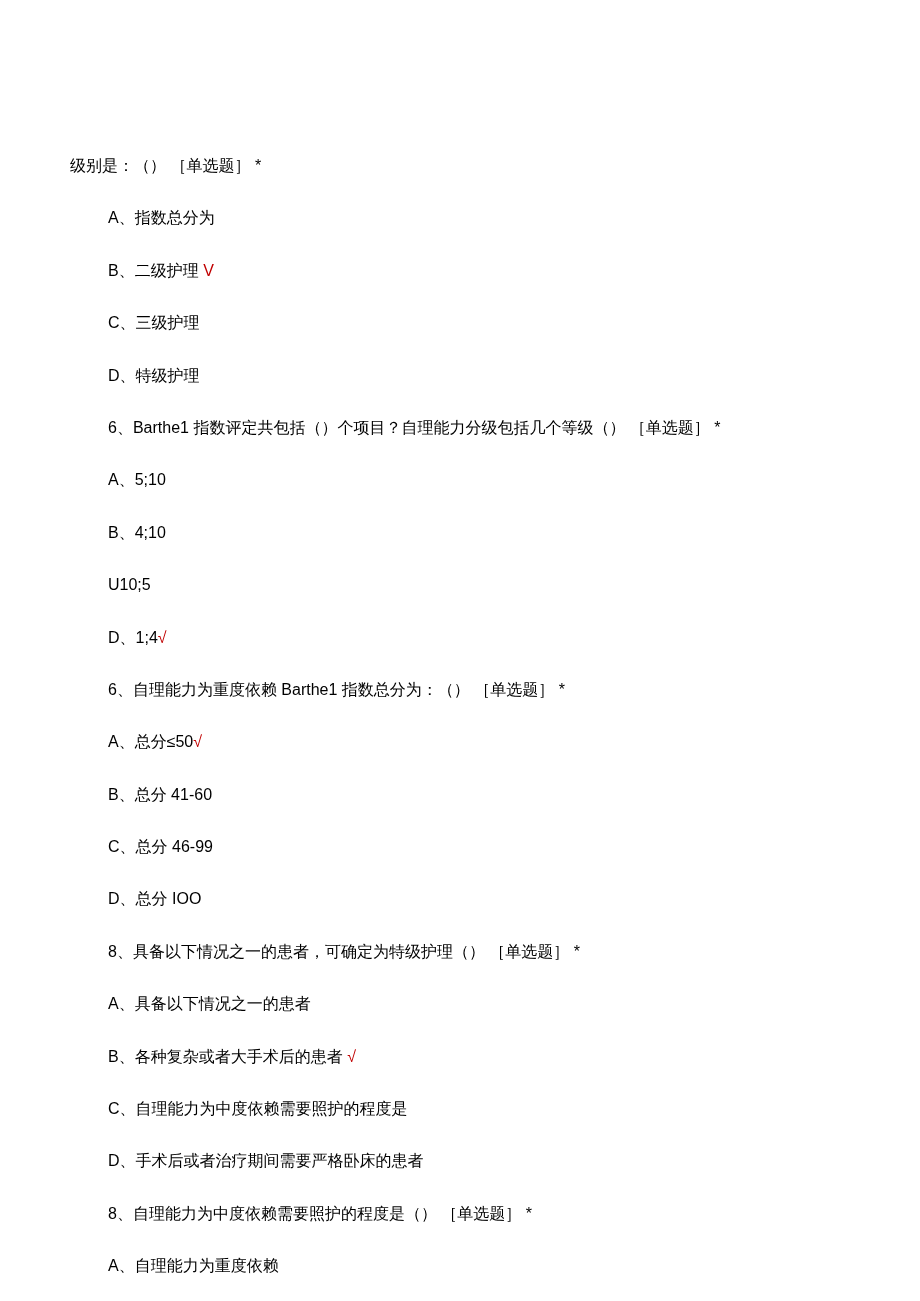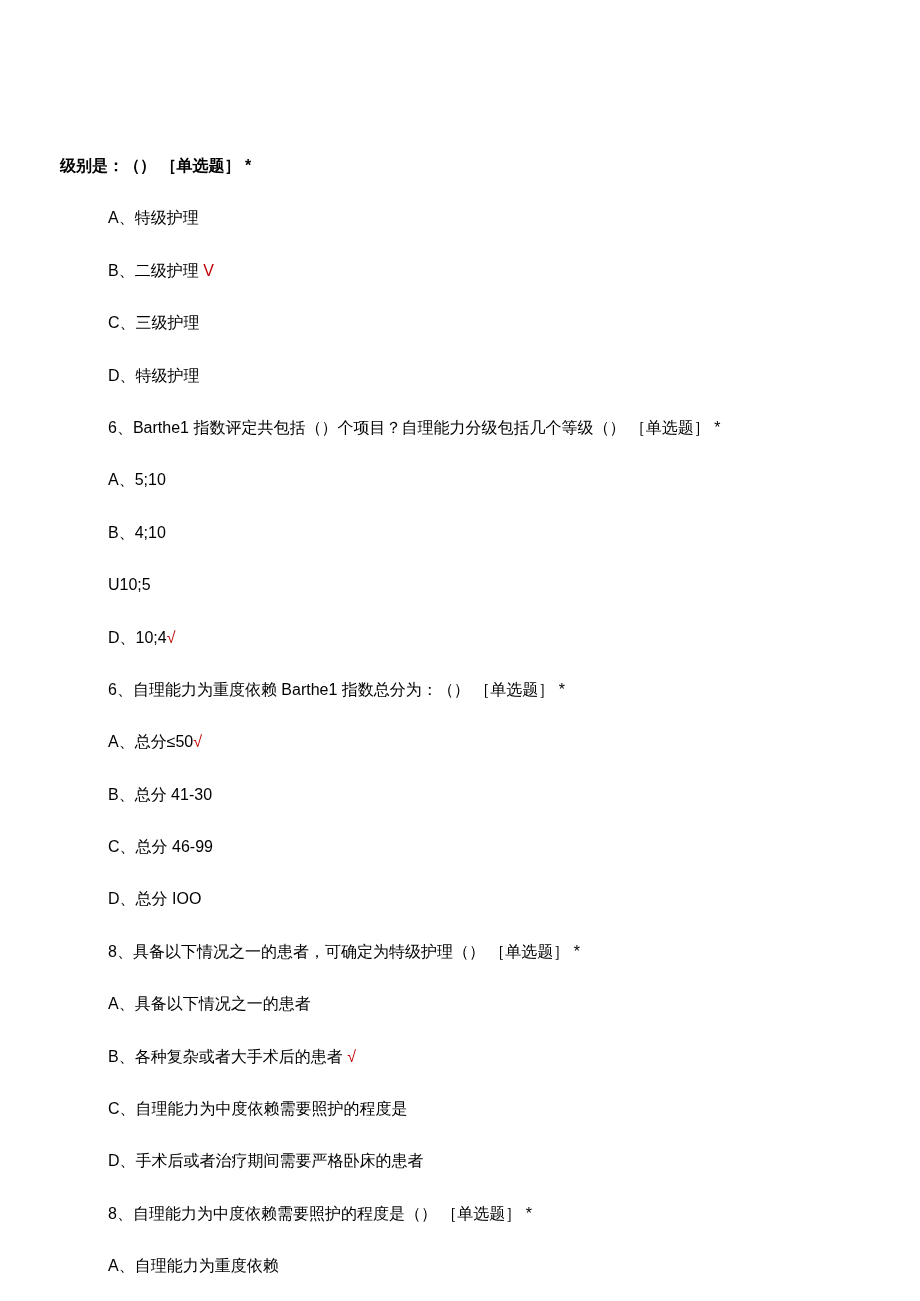--- a/index.html
+++ b/index.html
@@ -16,46 +16,45 @@
     padding: 155px 60px 60px 60px;
     box-sizing: border-box;
   }
   .line {
     margin-bottom: 30px;
   }
   .indent {
     margin-left: 48px;
   }
   .no-indent {
-    margin-left: 0;
-    font-weight: bold;
+    margin-left: 10px;
   }
   .check {
     color: #c00000;
   }
 </style>
 </head>
 <body>
 
 <div class="line no-indent">级别是：（） ［单选题］ *</div>
 
-<div class="line indent">A、特级护理</div>
+<div class="line indent">A、指数总分为</div>
 <div class="line indent"><span>B、二级护理 </span><span class="check">V</span></div>
 <div class="line indent">C、三级护理</div>
 <div class="line indent">D、特级护理</div>
 
 <div class="line indent">6、Barthe1 指数评定共包括（）个项目？自理能力分级包括几个等级（） ［单选题］ *</div>
 <div class="line indent">A、5;10</div>
 <div class="line indent">B、4;10</div>
 <div class="line indent">U10;5</div>
-<div class="line indent"><span>D、10;4</span><span class="check">√</span></div>
+<div class="line indent"><span>D、1;4</span><span class="check">√</span></div>
 
 <div class="line indent">6、自理能力为重度依赖 Barthe1 指数总分为：（） ［单选题］ *</div>
 <div class="line indent"><span>A、总分≤50</span><span class="check">√</span></div>
-<div class="line indent">B、总分 41-30</div>
+<div class="line indent">B、总分 41-60</div>
 <div class="line indent">C、总分 46-99</div>
 <div class="line indent">D、总分 IOO</div>
 
 <div class="line indent">8、具备以下情况之一的患者，可确定为特级护理（） ［单选题］ *</div>
 <div class="line indent">A、具备以下情况之一的患者</div>
 <div class="line indent"><span>B、各种复杂或者大手术后的患者 </span><span class="check">√</span></div>
 <div class="line indent">C、自理能力为中度依赖需要照护的程度是</div>
 <div class="line indent">D、手术后或者治疗期间需要严格卧床的患者</div>
 
 <div class="line indent">8、自理能力为中度依赖需要照护的程度是（） ［单选题］ *</div>

